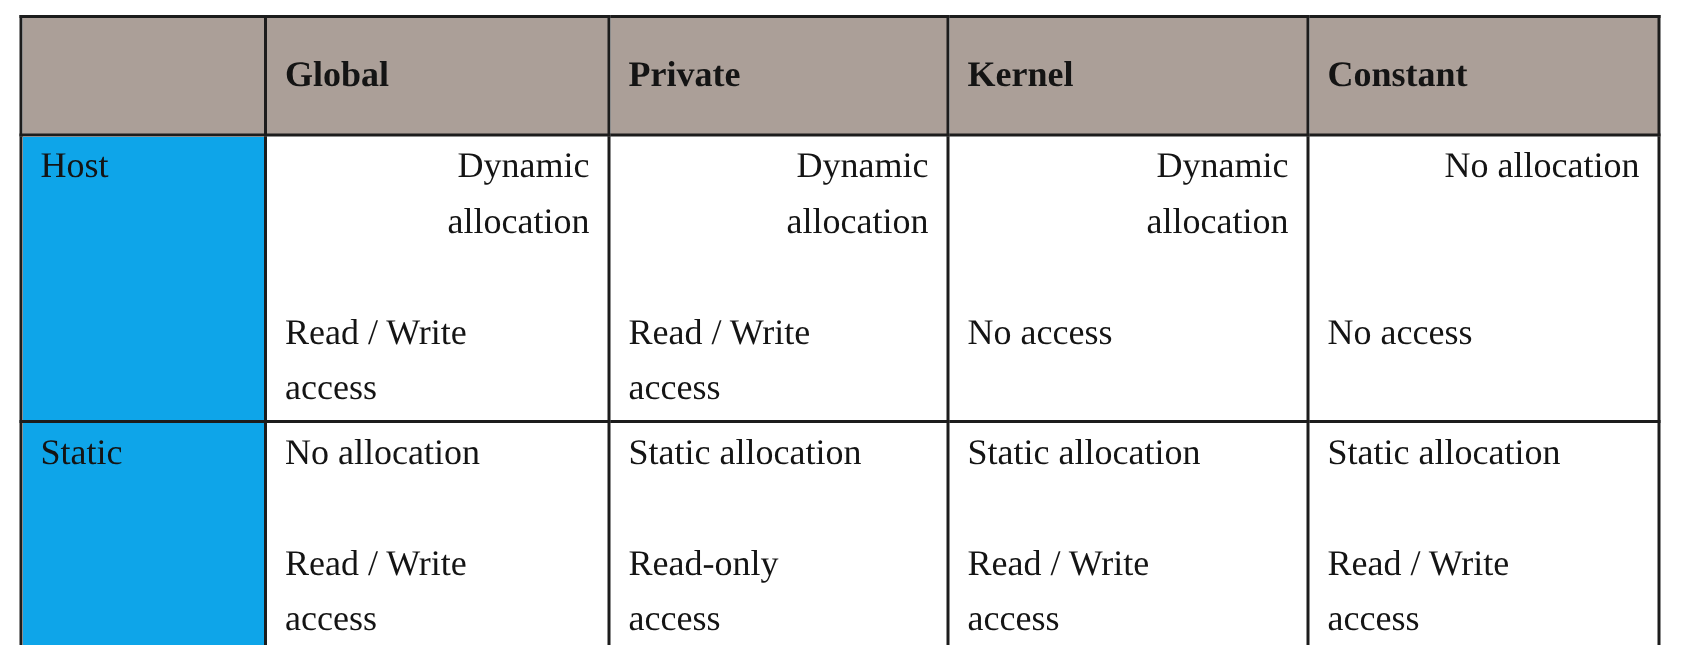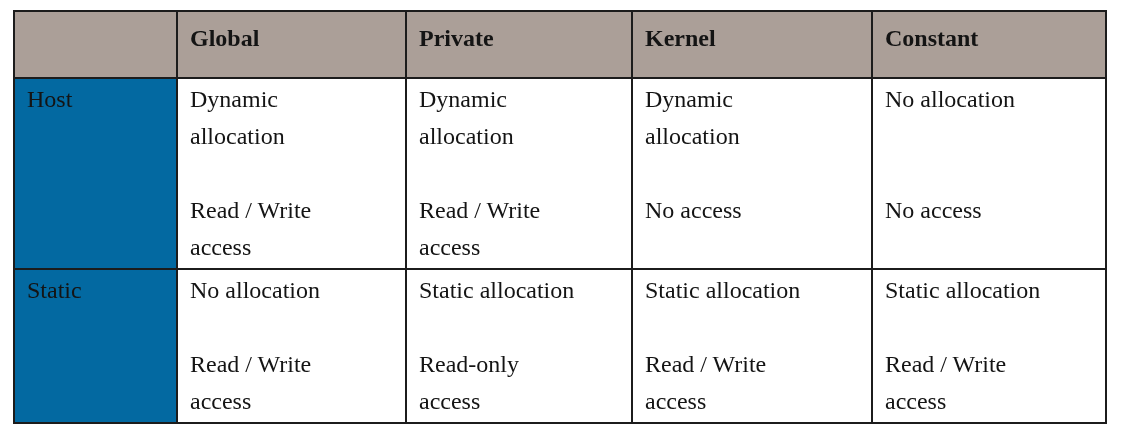--- a/index.html
+++ b/index.html
@@ -32,32 +32,32 @@
     font-size: 24px;
     line-height: 37px;
     text-align: left;
     font-weight: normal;
     overflow: hidden;
   }
   tr.header-row th {
     background: #ab9f98;
     font-weight: bold;
     height: 55px;
-    padding-top: 8px;
+    padding-top: 20px;
   }
   th.rowlabel {
     font-weight: bold;
-    background: #0369a1;
+    background: #0ea5e9;
   }
   tr.row-host td, tr.row-host th { height: 185px; }
   tr.row-kernel td, tr.row-kernel th { height: 146px; }
   .alloc, .access {
     white-space: pre-line;
   }
-  tr.row-host .alloc { min-height: 111px; }
+  tr.row-host .alloc { min-height: 111px; text-align: right; }
   tr.row-kernel .alloc { min-height: 74px; }
 </style>
 </head>
 <body>
 
 <div class="page">
   <table class="mem">
     <colgroup>
       <col style="width:163px">
       <col style="width:229px">

